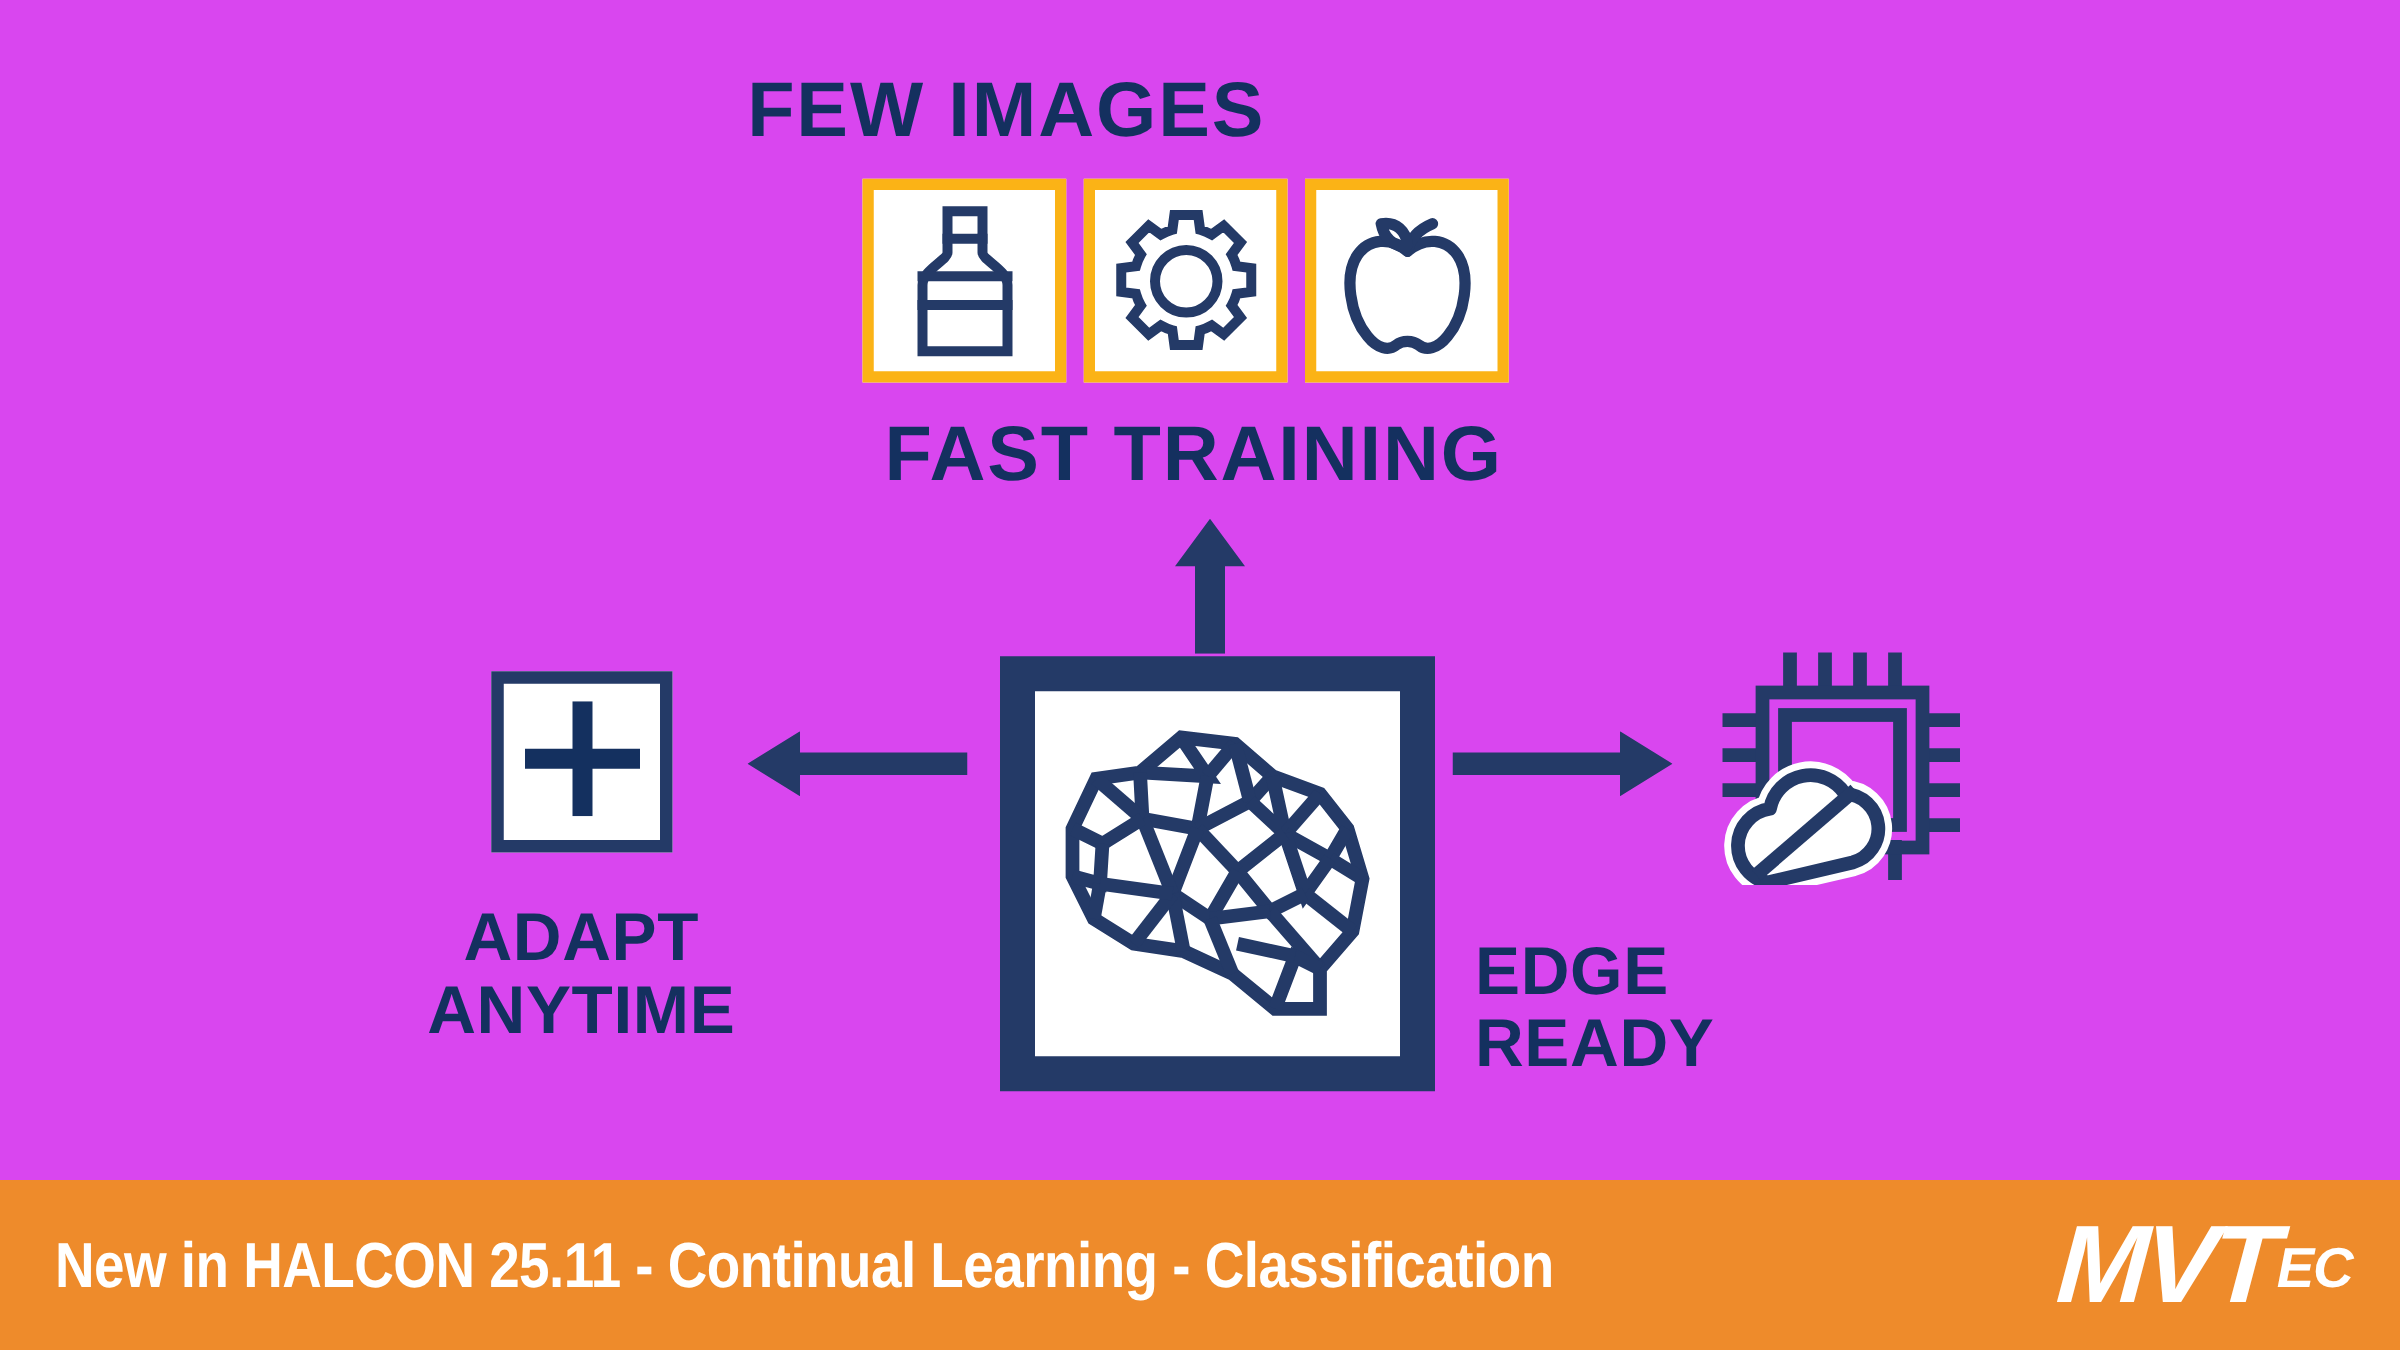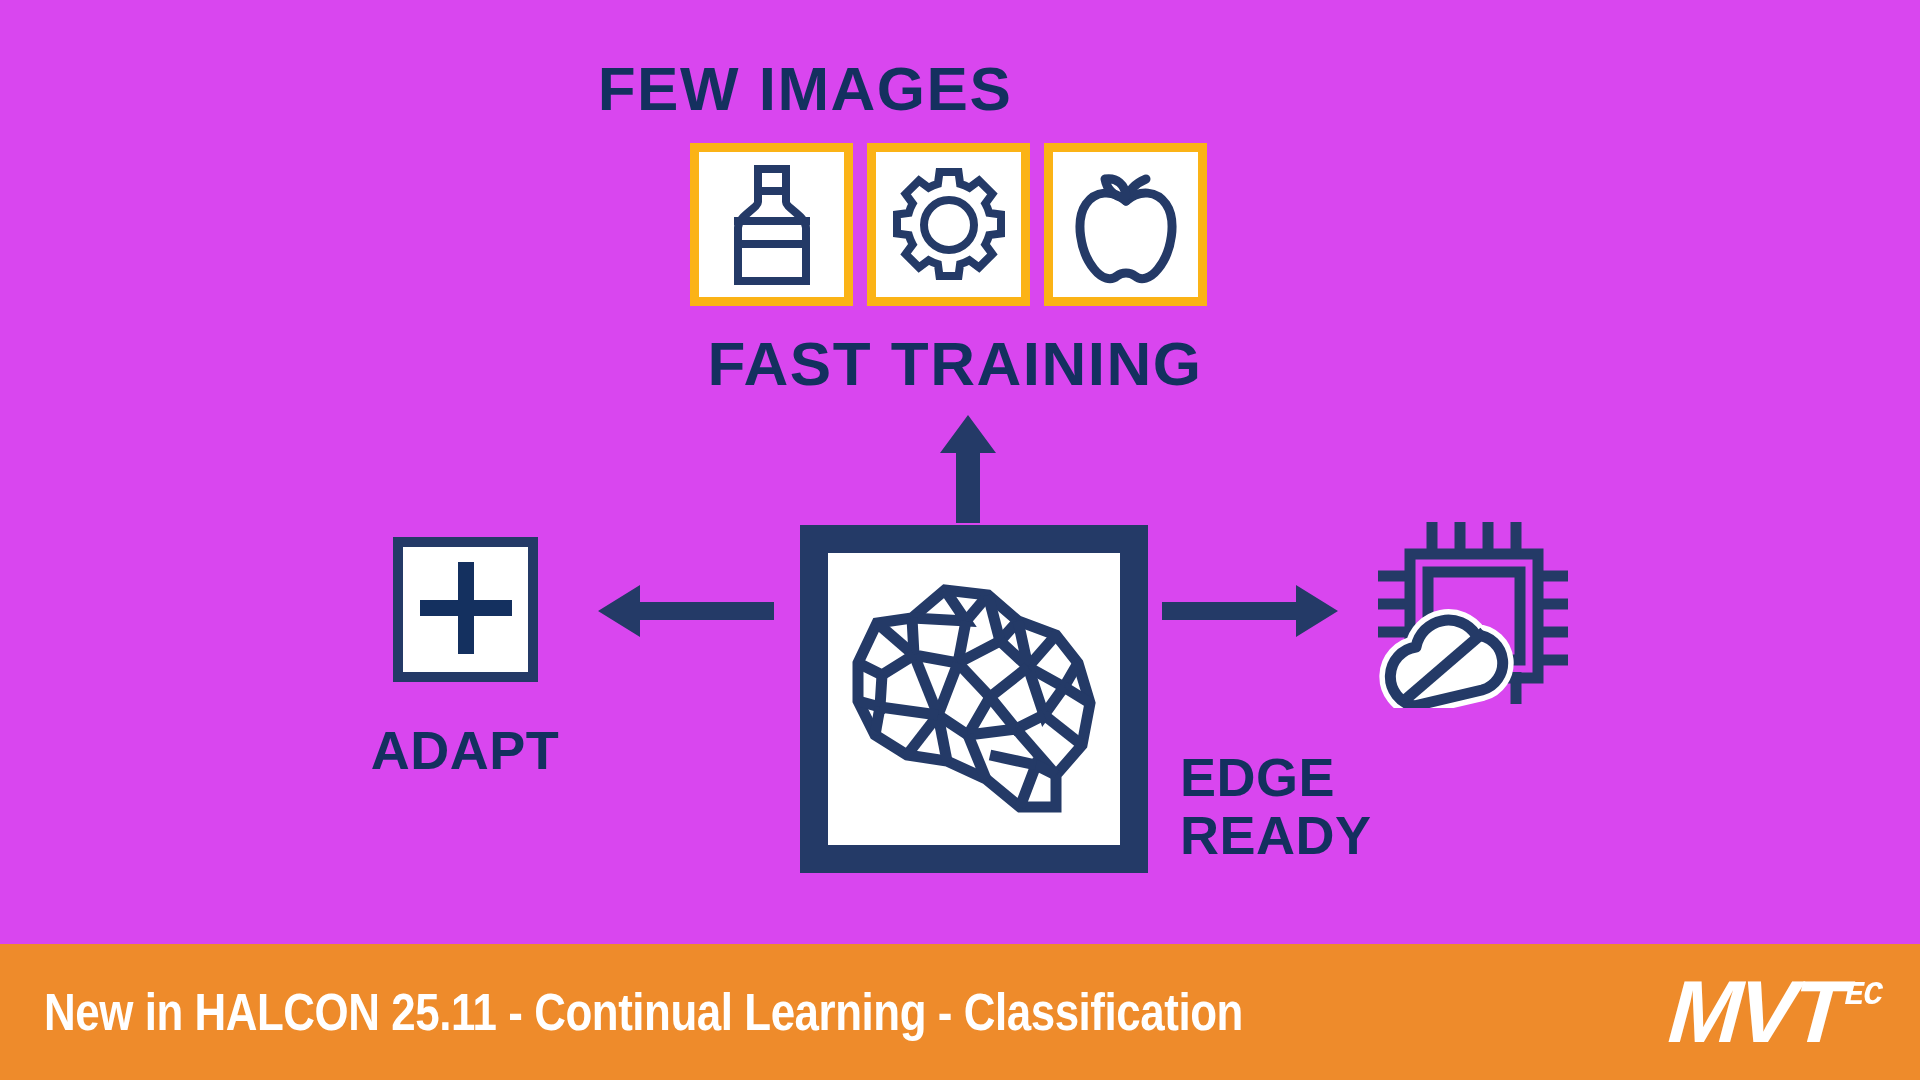--- a/index.html
+++ b/index.html
@@ -173,26 +173,26 @@
   #brand-mark {
     font-family: "Liberation Sans", sans-serif;
     font-weight: bold;
     font-style: italic;
     font-size: 88px;
     line-height: 0.92;
     letter-spacing: -4px;
     transform: skewX(-4deg);
   }
   #brand-suffix {
-    font-family: Liberation Mono, monospace;
+    font-family: Liberation Sans, sans-serif;
     font-weight: bold;
     font-style: italic;
-    font-size: 33px;
+    font-size: 45px;
     line-height: 1;
-    margin-top: 7px;
+    margin-top: 20px;
     margin-left: 2px;
     letter-spacing: -1px;
   }
 </style>
 </head>
 <body>
 
 <div class="poster">
 
   <div class="headline" id="few-images-title">FEW IMAGES</div>
@@ -300,20 +300,21 @@
 
   <div id="plus-box">
     <span>
       <svg width="92" height="92" viewBox="0 0 92 92">
         <path d="M38 0 H54 V38 H92 V54 H54 V92 H38 V54 H0 V38 H38 Z" fill="#14305f"></path>
       </svg>
     </span>
   </div>
   <div class="headline" id="adapt-anytime-label">
     <div>ADAPT</div>
+    <div>ANYTIME</div>
   </div>
 
   <div id="edge-icon">
     <span>
       <svg width="196" height="188" viewBox="0 0 196 188">
         <g fill="none" stroke="#243a67" stroke-width="11" stroke-linecap="butt">
 
           <line x1="60" y1="2" x2="60" y2="34"></line>
           <line x1="88" y1="2" x2="88" y2="34"></line>
           <line x1="116" y1="2" x2="116" y2="34"></line>

